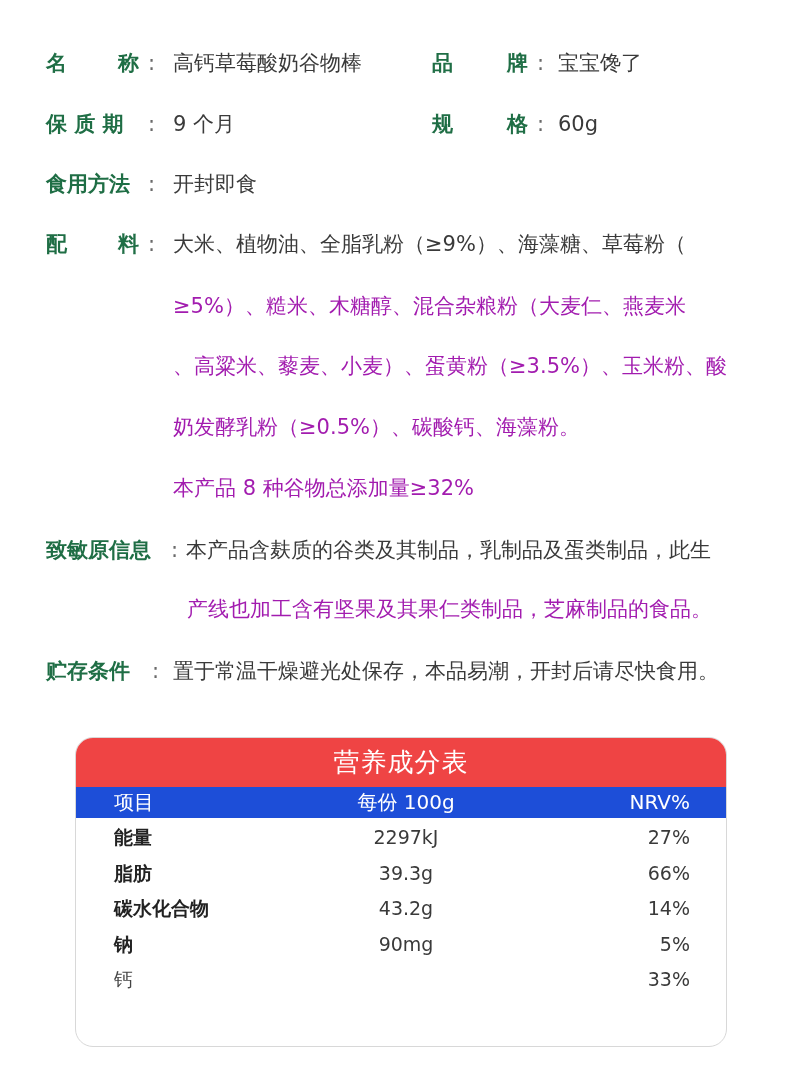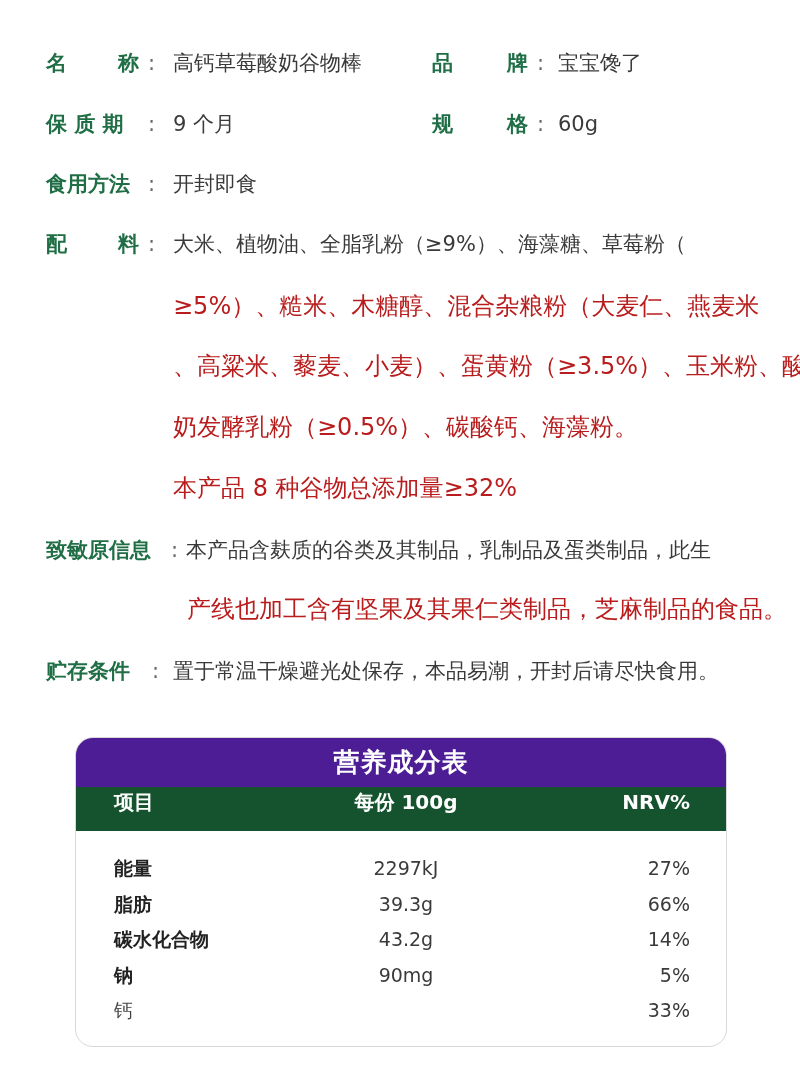--- a/index.html
+++ b/index.html
@@ -5,38 +5,38 @@
   html, body { margin: 0; padding: 0; }
   body {
     width: 800px; height: 1077px; background: #ffffff; position: relative; overflow: hidden;
     font-family: "DejaVu Sans", "Liberation Sans", sans-serif;
     color: #3a3a3a;
   }
   .row { position: absolute; font-size: 21px; line-height: 28px; white-space: nowrap; }
   .lbl { color: #1f6e45; font-weight: bold; position: absolute; }
   .colon { color: #6a6a6a; position: absolute; }
   .val { position: absolute; color: #3a3a3a; text-align: right; }
-  .cont { position: absolute; font-size: 24px; line-height: 28px; white-space: nowrap; color: #b91c1c; }
+  .cont { position: absolute; font-size: 21px; line-height: 28px; white-space: nowrap; color: #a21caf; }
 
   .ntable {
     position: absolute; left: 75px; top: 737px; width: 650px; height: 308px;
     border: 1px solid #d8d8d8; border-radius: 18px; overflow: hidden; background: #fff;
   }
   .ntitle {
-    height: 49px; background: #4c1d95; color: #ffffff; font-weight: bold;
+    height: 49px; background: #ef4444; color: #ffffff; font-weight: normal;
     font-size: 26px; line-height: 49px; text-align: center; letter-spacing: 1px;
   }
   .nhead {
-    height: 44px; background: #14532d; color: #ffffff; font-size: 20px; line-height: 31px; position: relative; font-weight: bold;
+    height: 31px; background: #1d4ed8; color: #ffffff; font-size: 20px; line-height: 31px; position: relative;
   }
   .nhead span, .nrow span { position: absolute; }
   .c1 { left: 38px; }
   .c2 { left: 230px; width: 200px; text-align: center; }
   .c3 { right: 36px; text-align: right; }
-  .nbody { padding-top: 20px; }
+  .nbody { padding-top: 2px; }
   .nrow { position: relative; height: 35.5px; font-size: 19px; line-height: 35.5px; color: #3a3a3a; }
   .nrow .c1 { color: #222; font-weight: bold; }
   .nrow.light .c1 { font-weight: normal; color: #444; }
 </style>
 </head>
 <body>
 
 <div class="row" style="top:49px;left:0;width:800px;">
   <span class="lbl" style="left:46px">名</span>
   <span class="lbl" style="left:118px">称</span>

